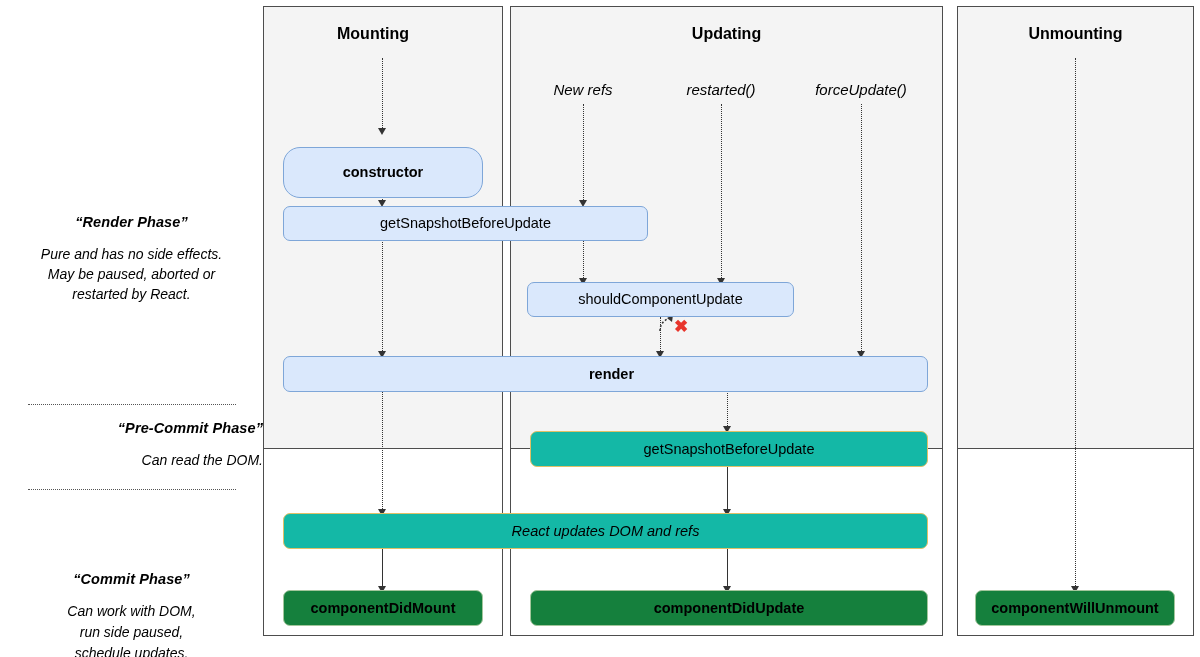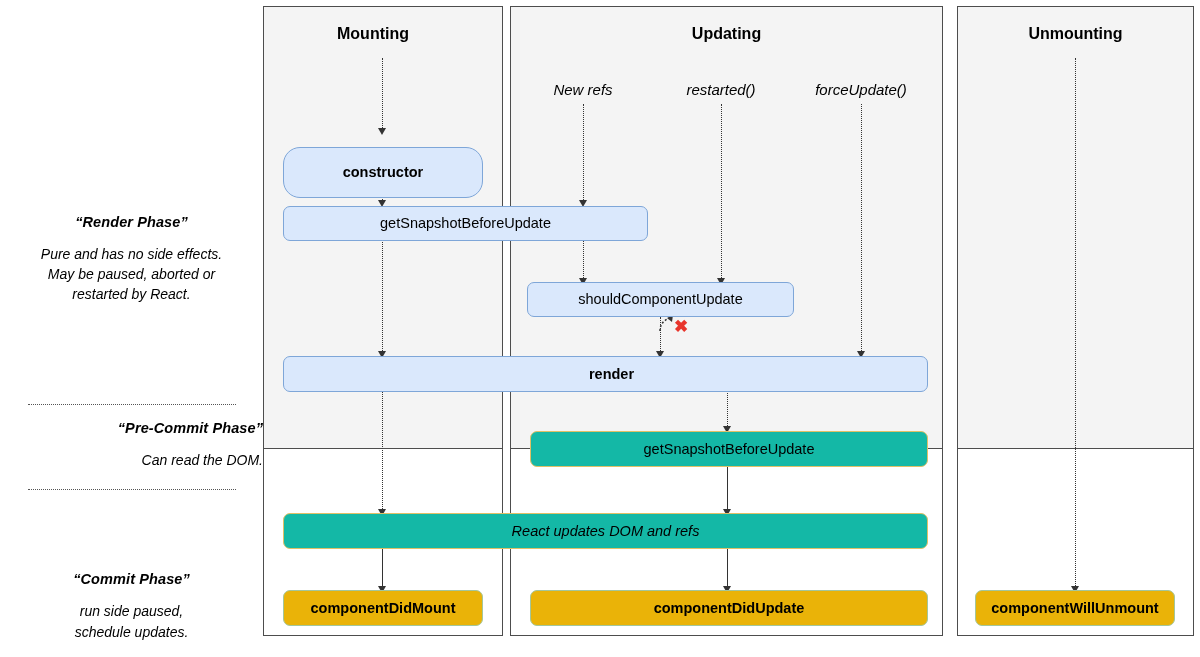--- a/index.html
+++ b/index.html
@@ -17,21 +17,21 @@
   
   .col{position:absolute;box-sizing:border-box;border:1.3px solid #4d4d4d;background:#ffffff;}
   .col-shade{position:absolute;background:#f4f4f4;border-left:1.3px solid #4d4d4d;border-right:1.3px solid #4d4d4d;border-top:1.3px solid #4d4d4d;box-sizing:border-box;}
   .col-divider{position:absolute;height:0;border-top:1.3px solid #4d4d4d;}
   .col-title{position:absolute;text-align:center;font-size:16px;font-weight:bold;}
 
   
   .node{position:absolute;box-sizing:border-box;border-radius:7px;display:flex;align-items:center;justify-content:center;font-size:14.5px;line-height:1;text-align:center;}
   .node.blue{background:#dae8fc;border:1.2px solid #7ea6d8;}
   .node.yellow{background:#14b8a6;border:1.2px solid #e0c067;}
-  .node.green{background:#eab308;border:1.2px solid #a3c69c;text-align:right;}
+  .node.green{background:#15803d;border:1.2px solid #a3c69c;text-align:right;}
   .node.b{font-weight:bold;}
   .node.i{font-style:italic;}
 
   
   .trigger{position:absolute;font-size:15px;font-style:italic;text-align:center;}
 
   
   .vline{position:absolute;width:0;border-left:1.7px dotted #333;}
   .vline.solid{border-left:1.4px solid #333;}
   .arrowhead{position:absolute;width:0;height:0;border-left:4.5px solid transparent;border-right:4.5px solid transparent;border-top:7px solid #333;}
@@ -60,20 +60,21 @@
       <div class="legend-body">
         <div>Can read the DOM.</div>
       </div>
     </div>
 
     <div class="dotted-rule" style="top:489px;"></div>
 
     <div class="legend-block" style="top:539px;margin-top:32px;">
       <div class="legend-title">“Commit Phase”</div>
       <div class="legend-body tight">
+        <div>Can work with DOM,</div>
         <div>run side paused,</div>
         <div>schedule updates.</div>
       </div>
     </div>
   </div>
 
   <div class="col-shade" style="left:263px;top:6px;width:240px;height:442px;"></div>
   <div class="col" style="left:263px;top:448px;width:240px;height:188px;border-top:none;"></div>
   <div class="col-divider" style="left:263px;top:448px;width:240px;"></div>
   <div class="col-title" style="left:263px;top:25px;width:220px;">Mounting</div>

